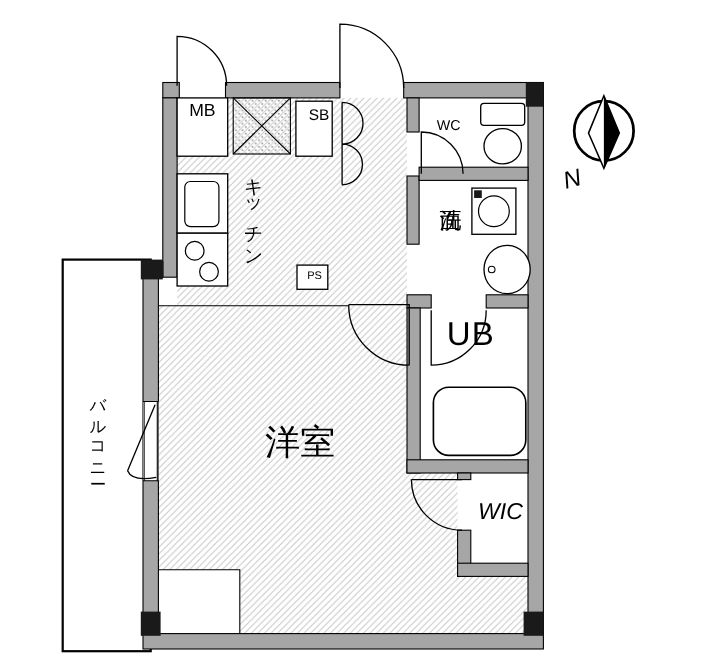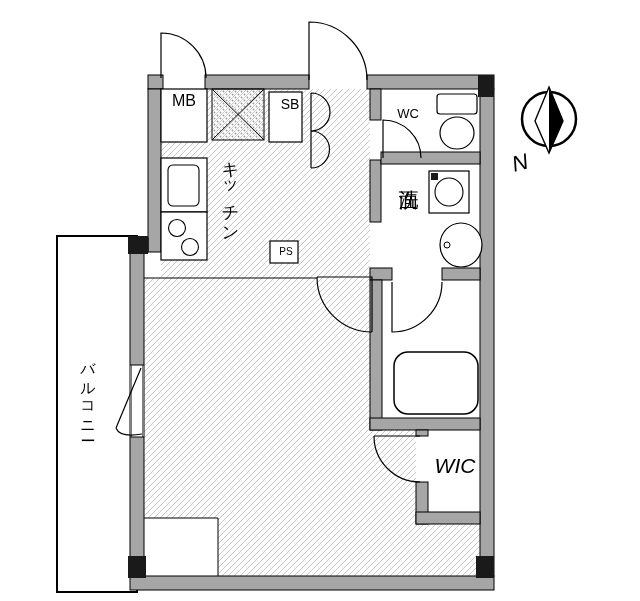--- a/index.html
+++ b/index.html
@@ -126,23 +126,25 @@
   <div class="lbl ctr" style="left:269px;top:96px;width:42px;font-size:14px;">SB</div>
 
   <div class="lbl v" style="left:219px;top:150px;height:110px;font-size:17px;">キッチン</div>
 
   <div class="lbl ctr" style="left:270px;top:246px;width:32px;font-size:10px;">PS</div>
 
   <div class="lbl ctr" style="left:385px;top:106px;width:46px;font-size:13px;">WC</div>
 
   <div class="lbl v" style="left:396px;top:174px;height:80px;font-size:20px;">洗面</div>
 
+  <div class="lbl ctr" style="left:398px;top:288px;width:60px;font-size:30px;letter-spacing:1px;">UB</div>
 
   <div class="lbl ctr" style="left:424px;top:454px;width:62px;font-size:21px;font-style:italic;">WIC</div>
 
   <div class="lbl ctr" style="left:193px;top:383px;width:160px;font-size:32px;line-height:39px;">
+    <div>洋室</div>
   </div>
 
   <div class="lbl v" style="left:78px;top:352px;height:120px;font-size:15px;letter-spacing:3px;">バルコニー</div>
 
   <div class="lbl" style="left:512px;top:148px;width:32px;font-size:22px;font-style:italic;transform:rotate(-15deg);">N</div>
 
 </div>
 
 </body></html>

